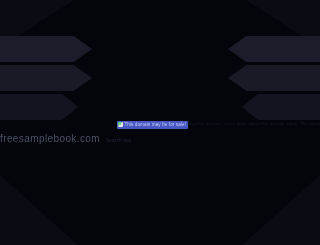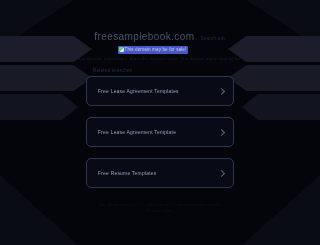--- a/index.html
+++ b/index.html
@@ -81,21 +81,21 @@
     right: 0; bottom: 0; width: 78px; height: 70px;
     clip-path: polygon(100% 0, 100% 100%, 0 100%);
   }
 
   
   #content {
     position: absolute;
     inset: 0;
     z-index: 5;
     display: flex;
-    flex-direction: column;
+    flex-direction: row;
     align-items: center;
   }
 
   .domain-title {
     margin-top: 16px;
     font-size: 10px;
     letter-spacing: 0.4px;
     color: #4c5367;
     font-weight: 400;
     white-space: nowrap;

